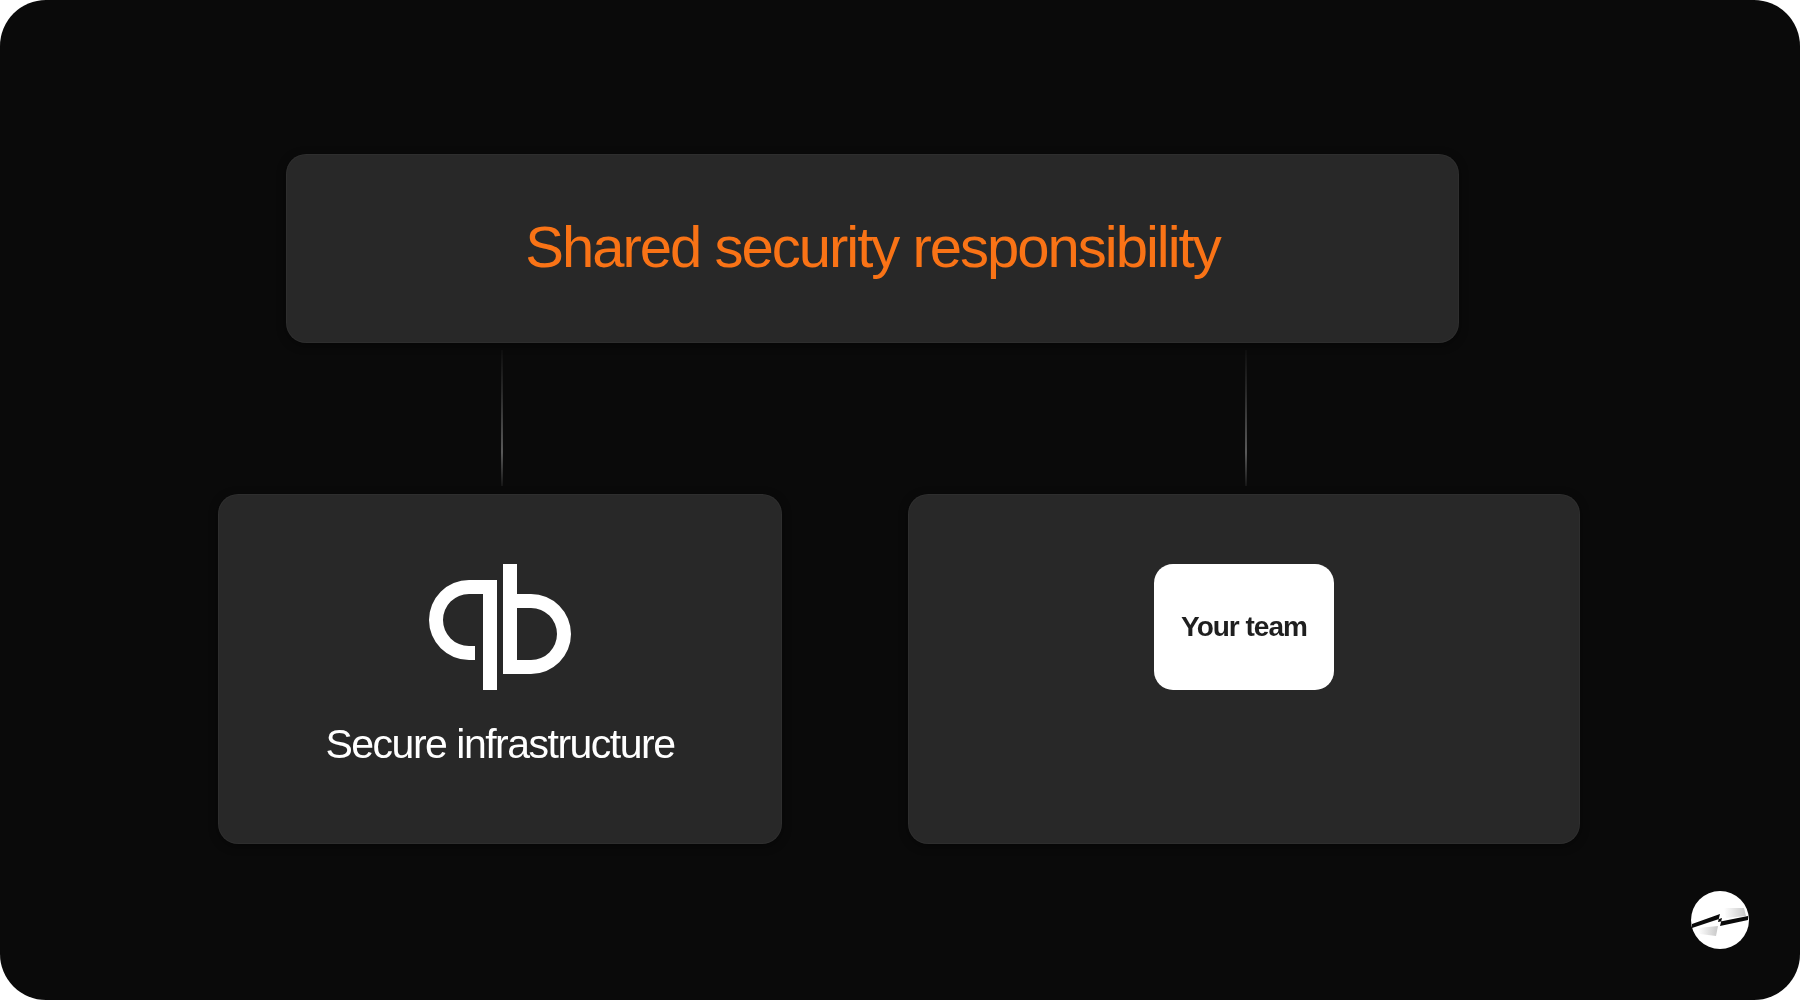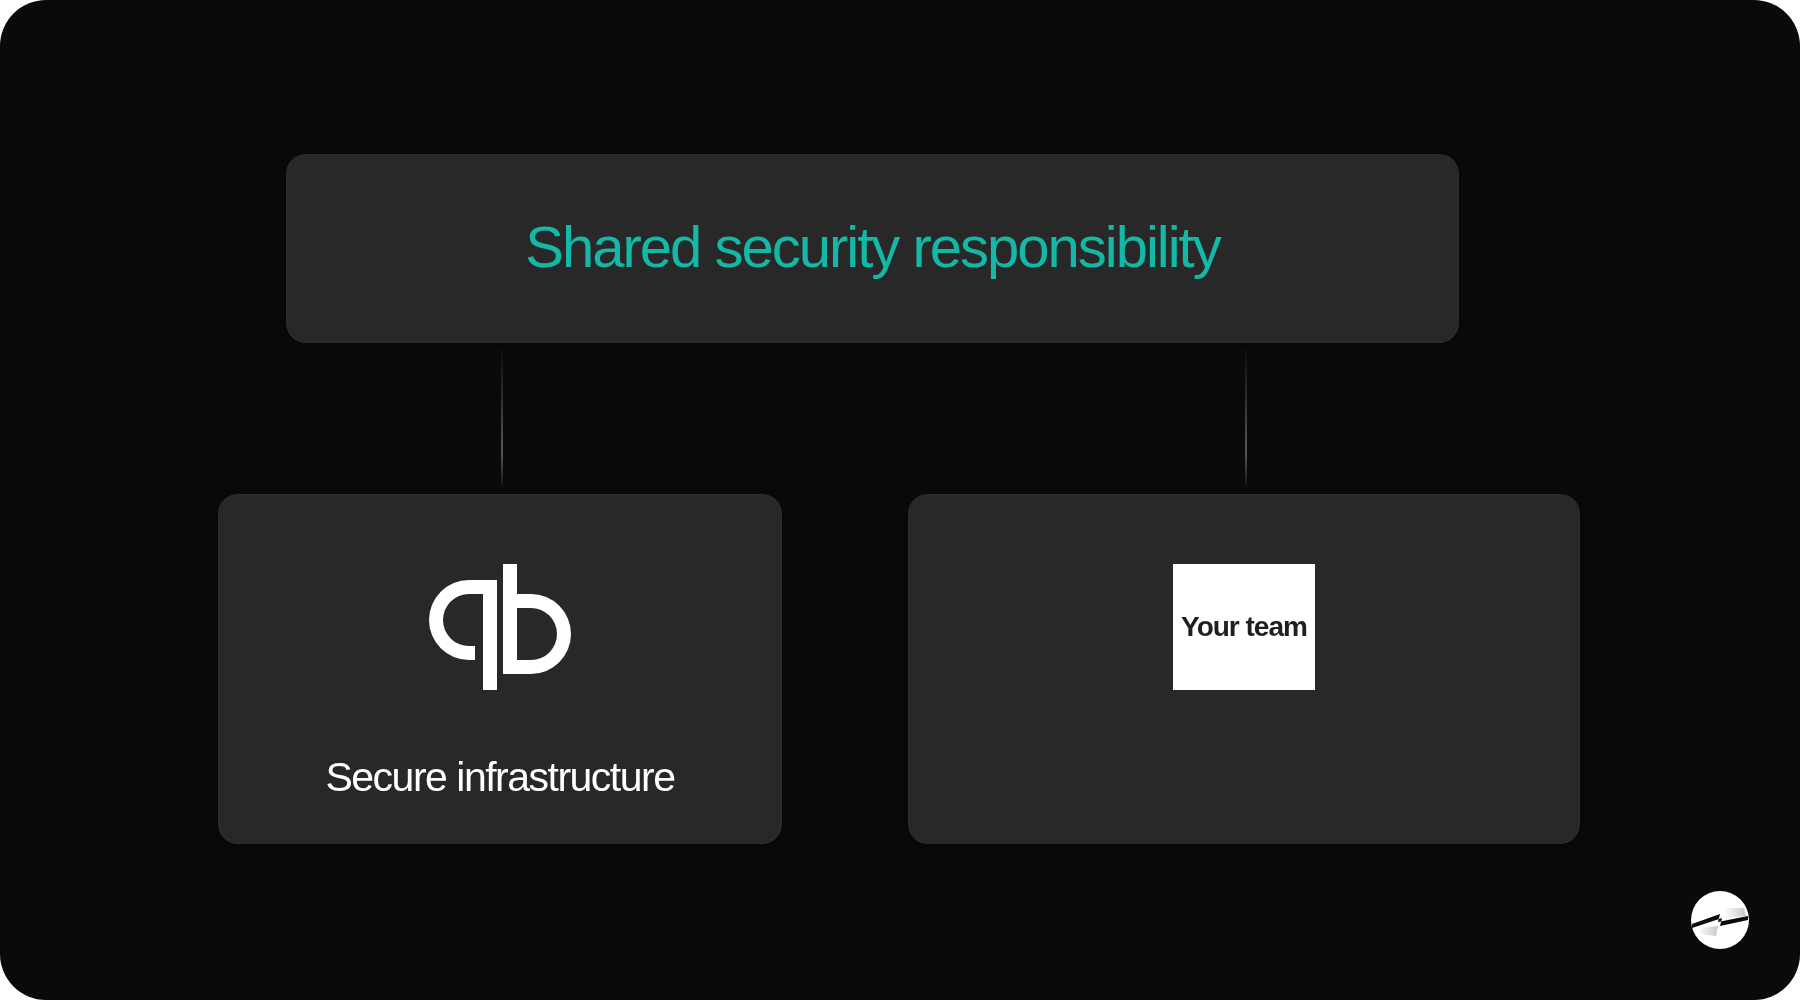--- a/index.html
+++ b/index.html
@@ -4,36 +4,36 @@
 <style>
   html, body { margin: 0; padding: 0; background: #ffffff; }
   body { width: 1800px; height: 1000px; position: relative; overflow: hidden;
          font-family: "Liberation Sans", "DejaVu Sans", sans-serif; }
   .frame { position: absolute; left: 0; top: 0; width: 1800px; height: 1000px;
            background: #0a0a0a; border-radius: 46px; overflow: hidden; }
   .box { position: absolute; background: #282828; border-radius: 20px;
          box-shadow: inset 0 0 0 1px rgba(255,255,255,0.03), 0 2px 10px rgba(0,0,0,0.4); }
   .top-box { left: 286px; top: 154px; width: 1173px; height: 189px;
              display: flex; align-items: center; justify-content: center; }
-  .title { color: #14b8a6; font-size: 58px; letter-spacing: -2px; line-height: 1;
+  .title { color: #f97316; font-size: 58px; letter-spacing: -2px; line-height: 1;
            margin-top: -4px; }
   .left-box { left: 218px; top: 494px; width: 564px; height: 350px; }
   .right-box { left: 908px; top: 494px; width: 672px; height: 350px; }
   .connector { position: absolute; width: 2px; top: 350px; height: 136px;
                background: linear-gradient(to bottom, rgba(255,255,255,0.02) 0%, rgba(255,255,255,0.12) 30%, rgba(255,255,255,0.32) 75%, rgba(255,255,255,0.05) 100%); }
   .conn-left { left: 501px; }
   .conn-right { left: 1245px; }
   .logo-wrap { position: absolute; top: 70px; left: 0; right: 0; height: 126px;
                display: flex; justify-content: center; }
   .qb-logo { width: 150px; height: 126px; }
-  .team-badge { width: 142px; height: 126px; background: #ffffff; border-radius: 0;
+  .team-badge { width: 180px; height: 126px; background: #ffffff; border-radius: 19px;
                 display: flex; align-items: center; justify-content: center; }
   .team-text { color: #1f1f1f; font-size: 28px; font-weight: bold; letter-spacing: -1px; }
   .label { position: absolute; left: 0; right: 0; top: 226px; text-align: center;
-           color: #ffffff; font-size: 41px; letter-spacing: -1.5px; line-height: 1.2; margin-top: 33px; }
+           color: #ffffff; font-size: 41px; letter-spacing: -1.5px; line-height: 1.2; }
   .corner-logo { position: absolute; left: 1690px; top: 890px; width: 60px; height: 60px; }
 </style>
 </head>
 <body>
 
 <div class="frame">
 
   <div class="box top-box">
     <span class="title">Shared security responsibility</span>
   </div>

